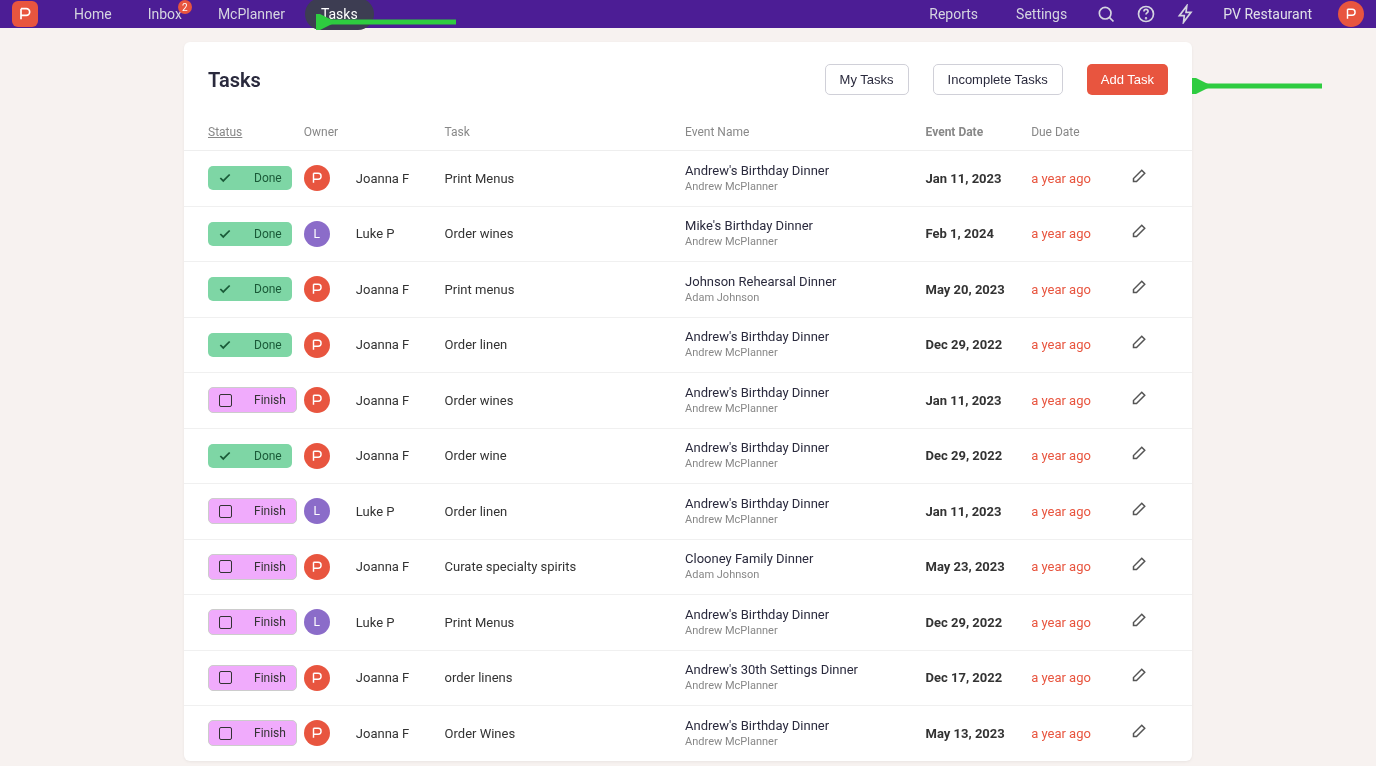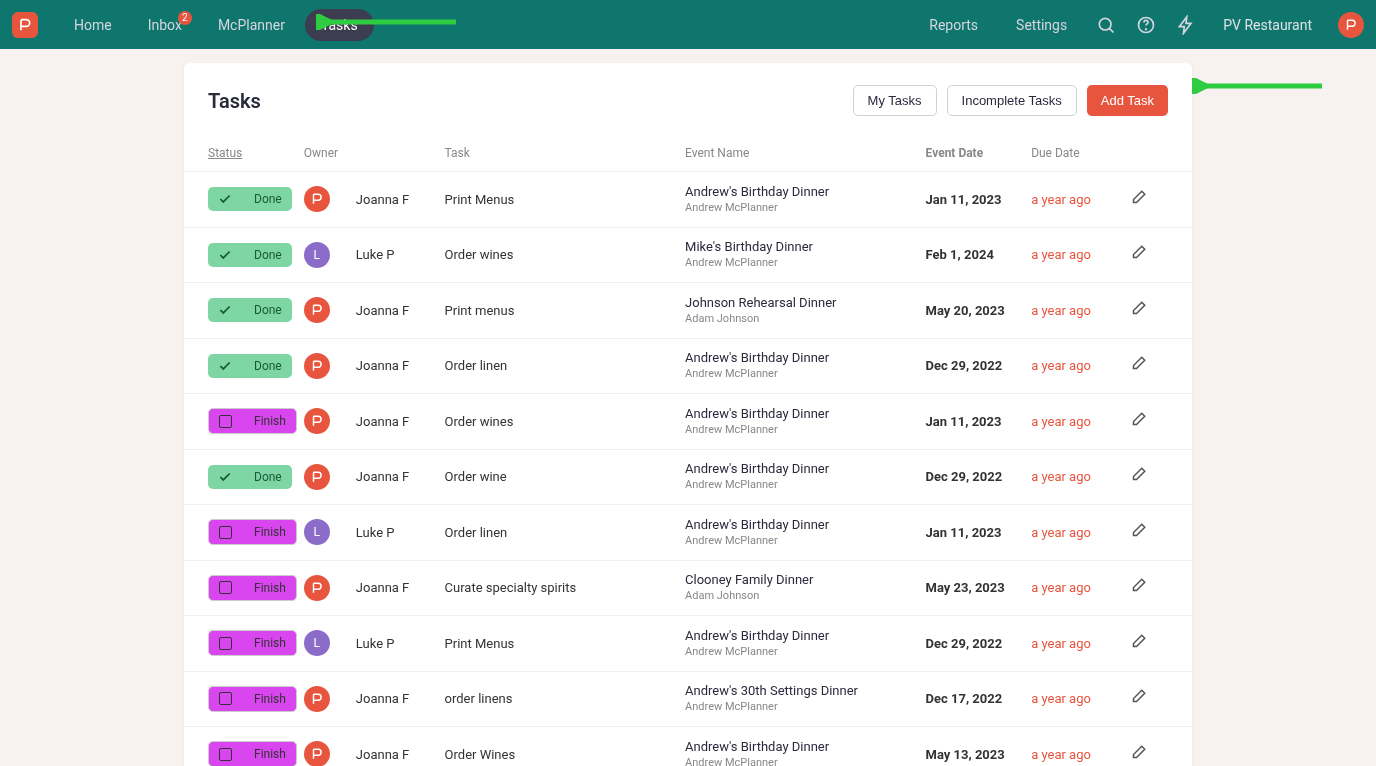--- a/index.html
+++ b/index.html
@@ -1,49 +1,49 @@
 <!DOCTYPE html>
 <html><head>
 <meta charset="utf-8">
 <style>
 * { margin: 0; padding: 0; box-sizing: border-box; }
 body { font-family: -apple-system, BlinkMacSystemFont, "Segoe UI", Roboto, sans-serif; background: #f7f2f0; width: 1376px; height: 766px; overflow: hidden; }
-.topbar { background: #0f766e; height: 49px; display: flex; align-items: center; padding: 0 12px; color: #e0e0e8; font-size: 14px; }
+.topbar { background: #4c1d95; height: 28px; display: flex; align-items: center; padding: 0 12px; color: #e0e0e8; font-size: 14px; }
 .logo { width: 26px; height: 26px; background: #e8553f; border-radius: 6px; display: flex; align-items: center; justify-content: center; margin-right: 20px; }
 .logo svg { width: 16px; height: 16px; }
 .nav { display: flex; gap: 4px; }
 .nav-item { padding: 8px 16px; border-radius: 20px; cursor: pointer; position: relative; color: #d5d5e0; }
 .nav-item.active { background: #3d3d52; color: #fff; }
 .badge { position: absolute; top: 2px; right: 6px; background: #e8553f; color: #fff; font-size: 10px; width: 14px; height: 14px; border-radius: 50%; display: flex; align-items: center; justify-content: center; }
 .nav-right { margin-left: auto; display: flex; align-items: center; gap: 18px; }
 .nav-right .nav-item { padding: 8px 10px; }
 .icon-btn { width: 22px; height: 22px; display: flex; align-items: center; justify-content: center; cursor: pointer; color: #d5d5e0; }
 .company { font-size: 14px; color: #e0e0e8; padding: 0 8px; cursor: pointer; }
 .avatar-sm { width: 26px; height: 26px; border-radius: 50%; background: #e8553f; display: flex; align-items: center; justify-content: center; }
 .avatar-sm svg { width: 14px; height: 14px; }
 .container { padding: 14px 0 0 0; display: flex; justify-content: center; }
 .card { background: #fff; width: 1008px; border-radius: 6px; box-shadow: 0 1px 3px rgba(0,0,0,0.06); overflow: hidden; }
 .card-head { padding: 22px 24px 18px 24px; display: flex; align-items: center; }
 .card-title { font-size: 20px; font-weight: 600; color: #2a2a3d; }
-.head-actions { margin-left: auto; display: flex; gap: 10px; padding-left: 22px; }
+.head-actions { margin-left: auto; display: flex; gap: 24px; padding-left: 22px; }
 .btn-outline { border: 1px solid #d0d0d8; background: #fff; color: #2a2a3d; font-size: 13px; padding: 7px 14px; border-radius: 5px; cursor: pointer; }
 .btn-primary { border: none; background: #e8553f; color: #fff; font-size: 13px; padding: 7px 14px; border-radius: 5px; cursor: pointer; }
 .table-head { display: flex; padding: 0 24px; font-size: 12px; color: #888; border-bottom: 1px solid #eee; height: 38px; align-items: center; }
 .col-status { width: 98px; text-decoration: underline; }
 .col-owner { width: 144px; }
 .col-task { width: 246px; }
 .col-event { width: 246px; }
 .col-date { width: 108px; font-weight: bold; }
 .col-due { width: 100px; }
 .col-edit { width: 40px; }
 .rows { max-height: 610px; overflow-y: auto; }
 .row { display: flex; padding: 0 24px; align-items: center; height: 55.5px; border-bottom: 1px solid #f0f0f0; font-size: 13px; color: #333; }
 .status-pill { display: inline-flex; align-items: center; gap: 22px; border-radius: 5px; padding: 5px 10px; font-size: 12px; cursor: pointer; }
 .status-done { background: #7ed6a5; color: #1a5a38; }
-.status-finish { background: #d946ef; border: 1px solid #ccc; color: #333; }
+.status-finish { background: #f0abfc; border: 1px solid #ccc; color: #333; }
 .check { width: 14px; height: 14px; }
 .square { width: 13px; height: 13px; border: 1.5px solid #333; border-radius: 2px; }
 .owner-cell { display: flex; align-items: center; gap: 26px; }
 .avatar { width: 26px; height: 26px; border-radius: 50%; display: flex; align-items: center; justify-content: center; font-size: 12px; color: #fff; }
 .avatar.red { background: #e8553f; }
 .avatar.purple { background: #8b6cc9; }
 .event-cell .ename { font-size: 13px; color: #2a2a3d; line-height: 1.3; }
 .event-cell .person { font-size: 11px; color: #888; line-height: 1.3; }
 .due { color: #e8553f; }
 .edit-icon { width: 18px; height: 18px; cursor: pointer; color: #555; }

